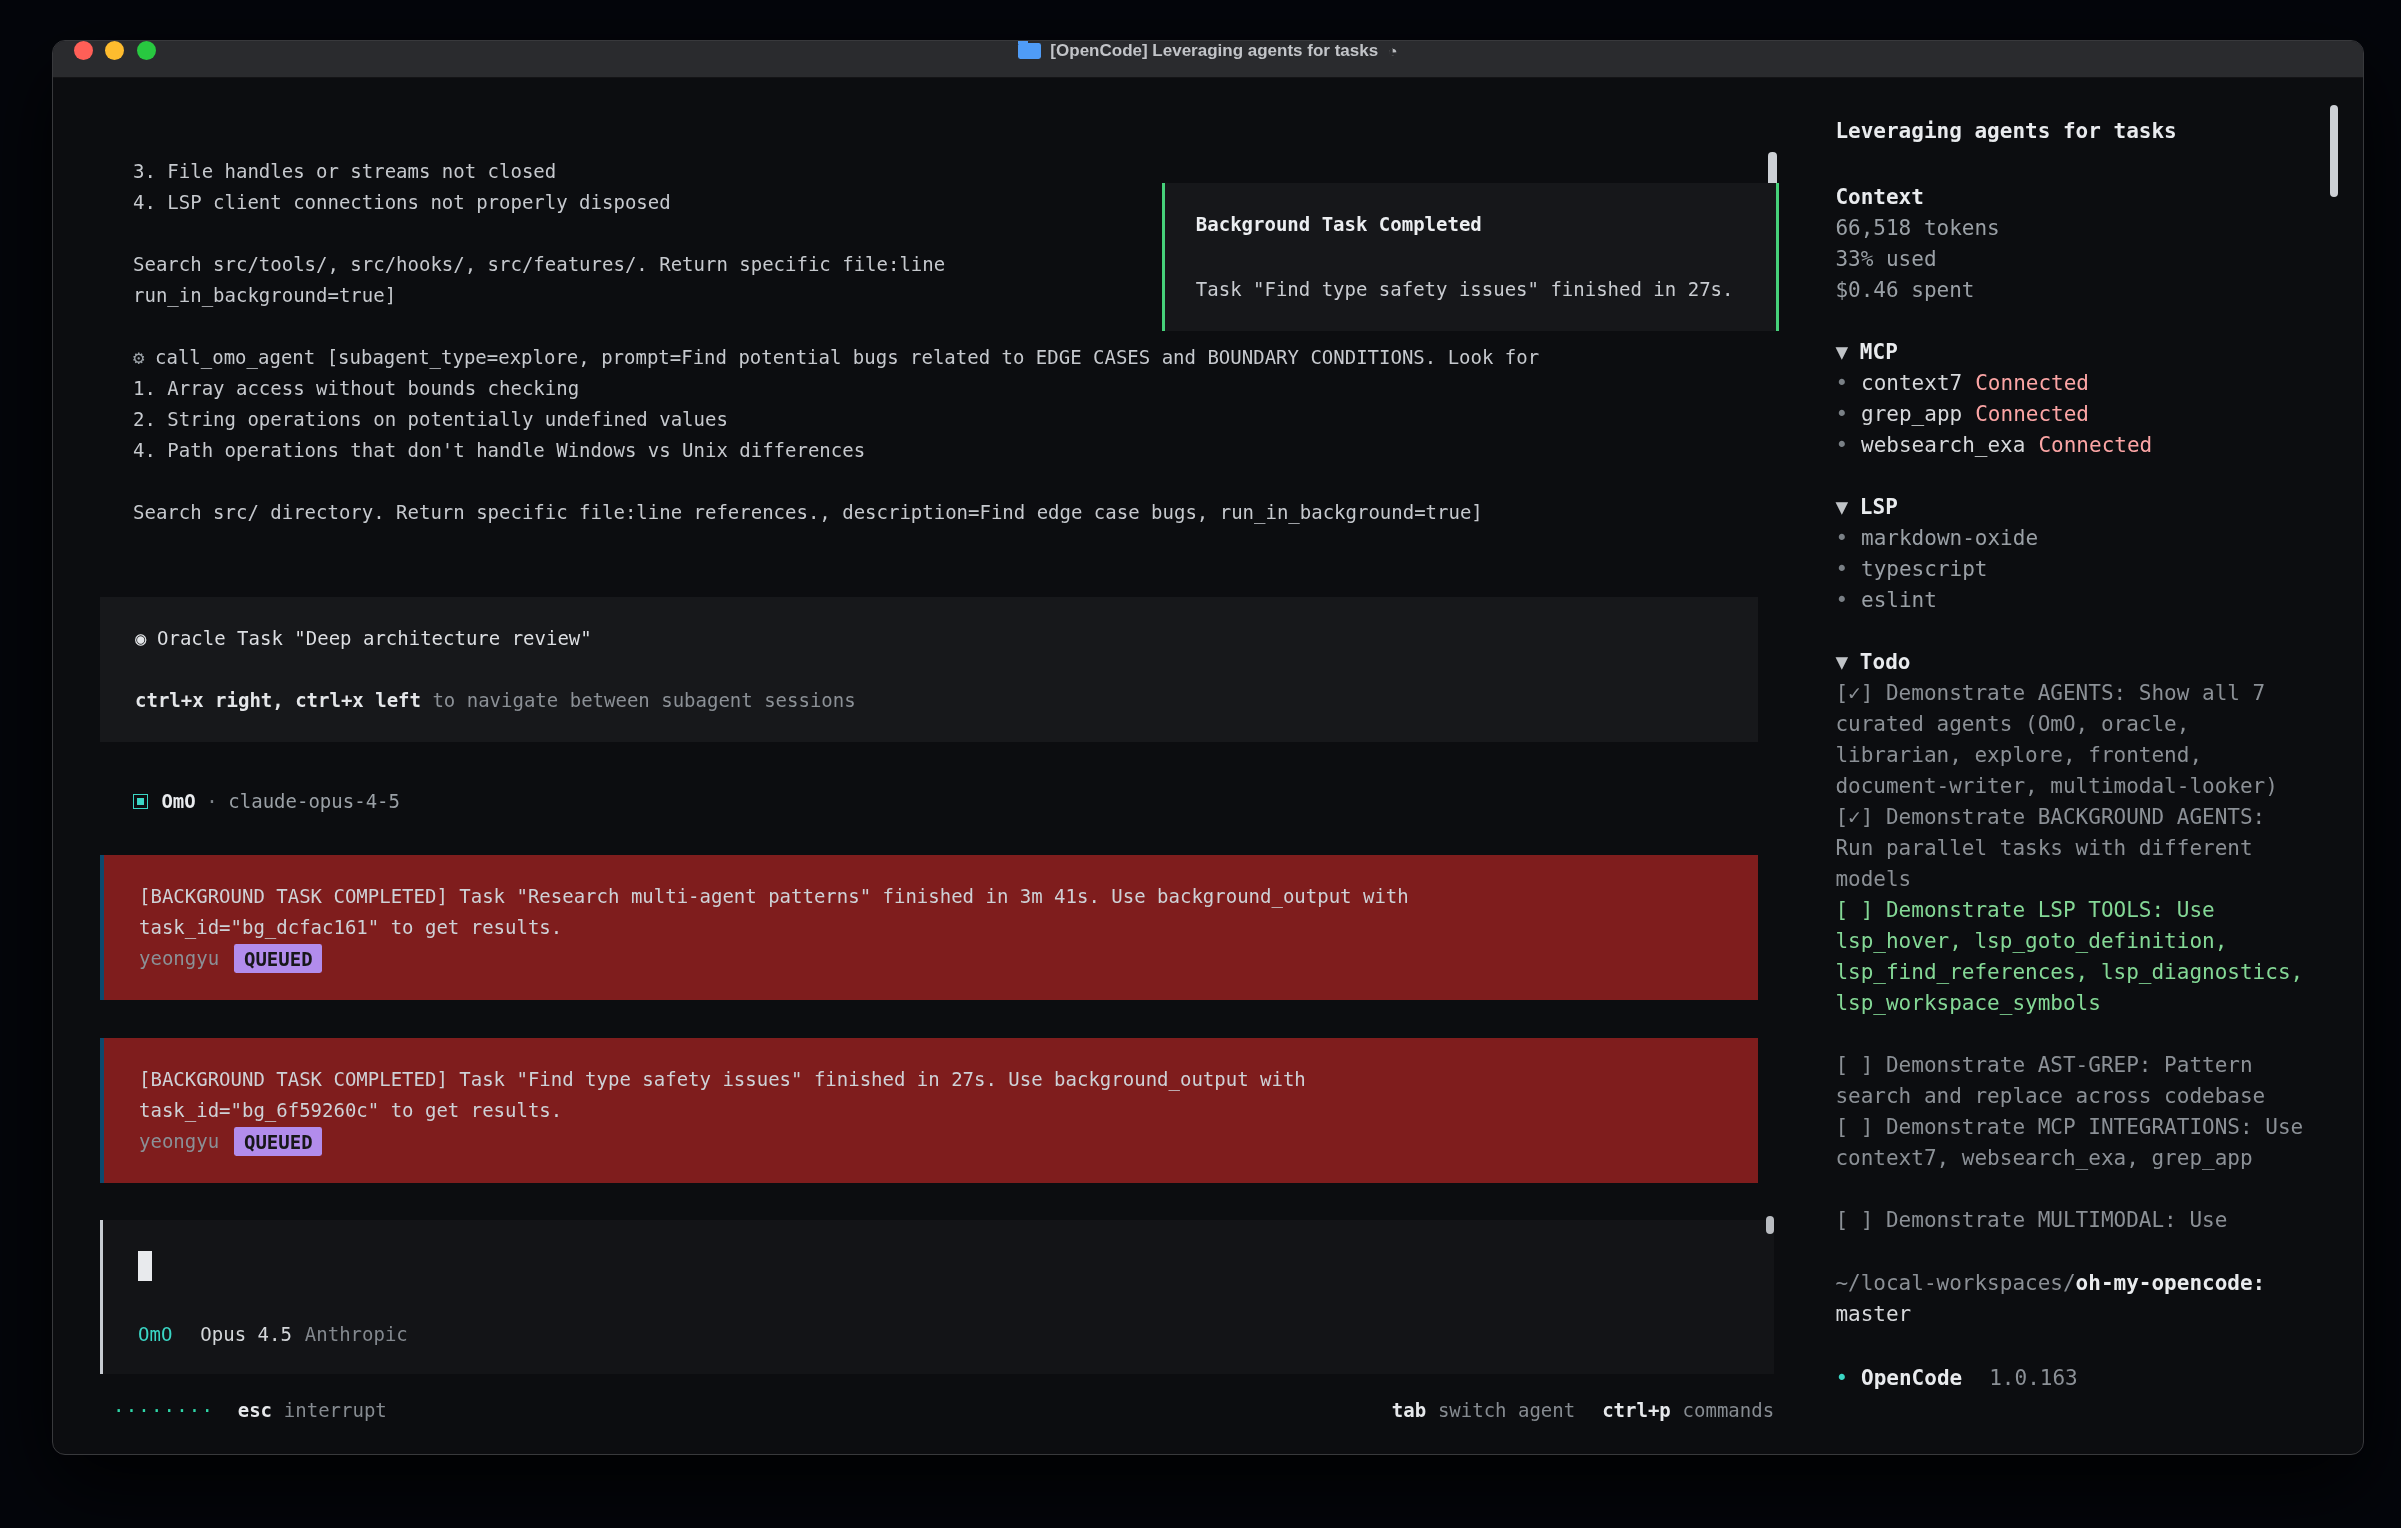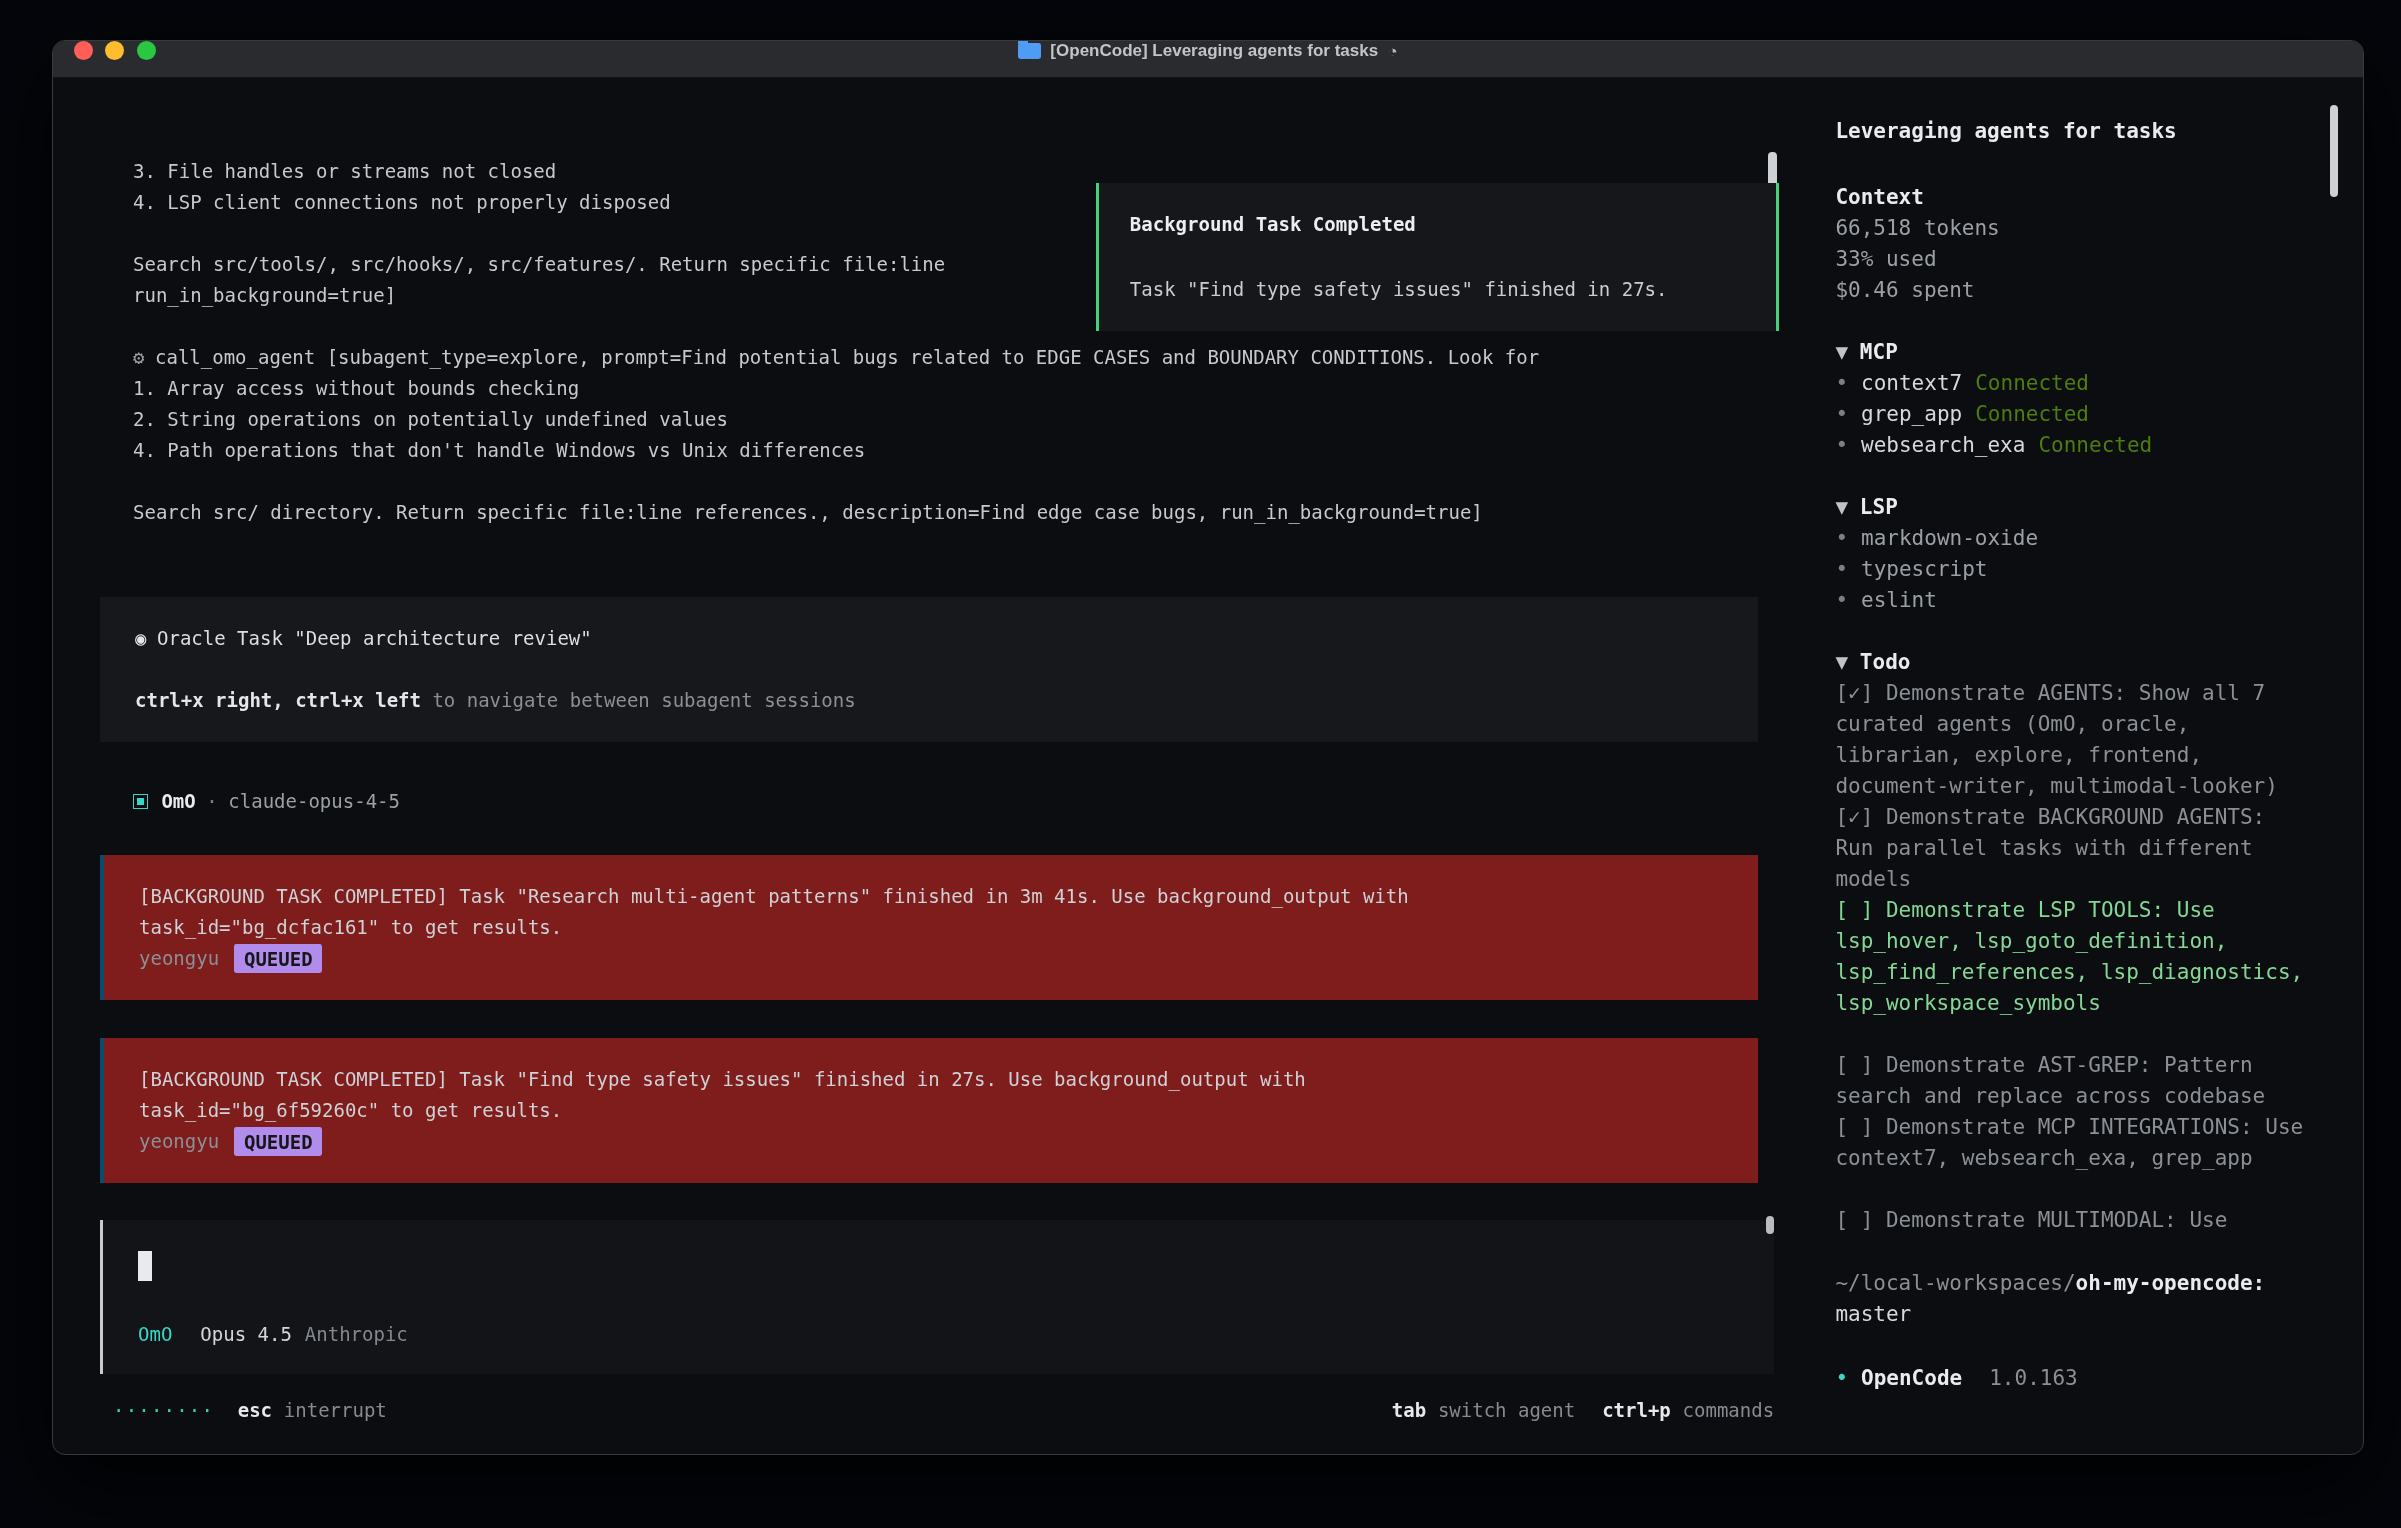--- a/index.html
+++ b/index.html
@@ -34,21 +34,21 @@
   .content { display:flex; height:1377px; }
   .main { width:1727px; min-width:1727px; display:flex; flex-direction:column;
           position:relative; font-size:19px; line-height:31px; color:#c6c9ce;margin-top:40px; }
   .scrollback { flex:1 1 auto; padding-top:38px; overflow:hidden; }
 
   .pline { min-height:31px; white-space:pre; }
   .mline { margin-left:80px; }
   .gear { color:#9aa0a6; margin-right:10.6px; }
 
   
-  .toast { position:absolute; top:65px; right:1.2px; width:683px;
+  .toast { position:absolute; top:65px; right:1.2px; width:617px;
            background:#16171a; border-left:3px solid #46d17a; border-right:3px solid #46d17a;
            padding:26px 31px; z-index:5; }
   .toast-title { color:#eceef1; font-weight:bold; }
   .toast-msg { margin-top:34px; color:#c9ccd1; white-space:pre; }
 
   
   .panel-oracle { margin:69px 22px 0 47px; background:#17181b; padding:26px 35px; }
   .oracle-title { color:#dcdee2; }
   .oracle-icon { color:#e4e6e9; margin-right:10.6px; }
   .oracle-hint { margin-top:31px; }
@@ -103,21 +103,21 @@
   .sidebar { flex:1 1 auto; margin-left:40px; padding:38px 50px 0 15.4px;
              font-size:21px; line-height:31px; color:#9aa0a6; position:relative; }
   .sb-title { color:#e9ebee; font-weight:bold; }
   .sb-heading { color:#e9ebee; font-weight:bold; margin-top:31px; }
   .tri { color:#c0c3c7; margin-right:11.8px; font-weight:normal; }
   .ctx-heading { margin-top:35px; }
   .sb-line { min-height:31px; }
   .li-bullet { color:#7a8086; margin-right:13px; }
   .li-bullet-teal { color:#3ad6c5; margin-right:13px; }
   .mcp-name { color:#d6d8db; }
-  .mcp-status { color:#4d7c0f; margin-left:13px; }
+  .mcp-status { color:#fca5a5; margin-left:13px; }
   .todo-item { color:#8b9096; }
   .todo-item.active { color:#84d896; }
   .todo-item.gap { margin-top:31px; }
   .workspace { margin-top:32px; }
   .ws-prefix { color:#8b9096; }
   .ws-repo { color:#e9ebee; font-weight:bold; }
   .ws-branch { color:#d6d8db; }
   .sb-footer { margin-top:33px; }
   .app-name { color:#e9ebee; font-weight:bold; }
   .app-version { color:#8b9096; margin-left:27px; }

